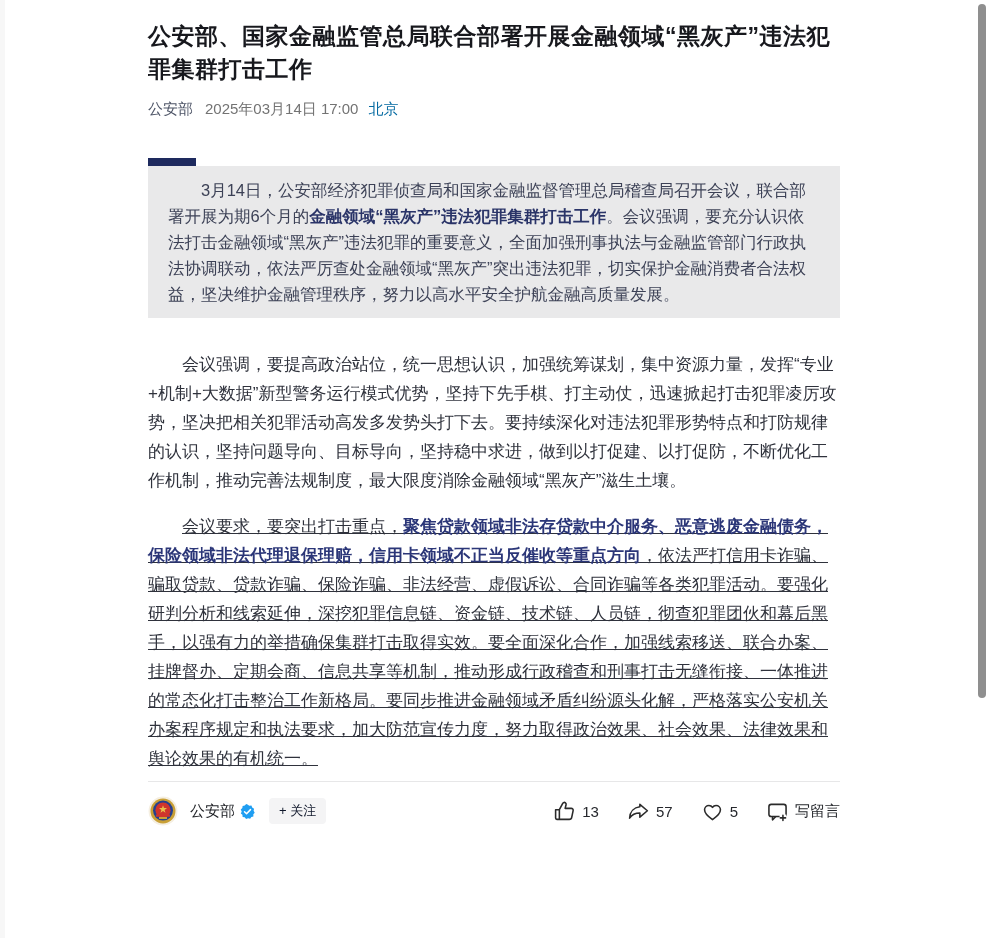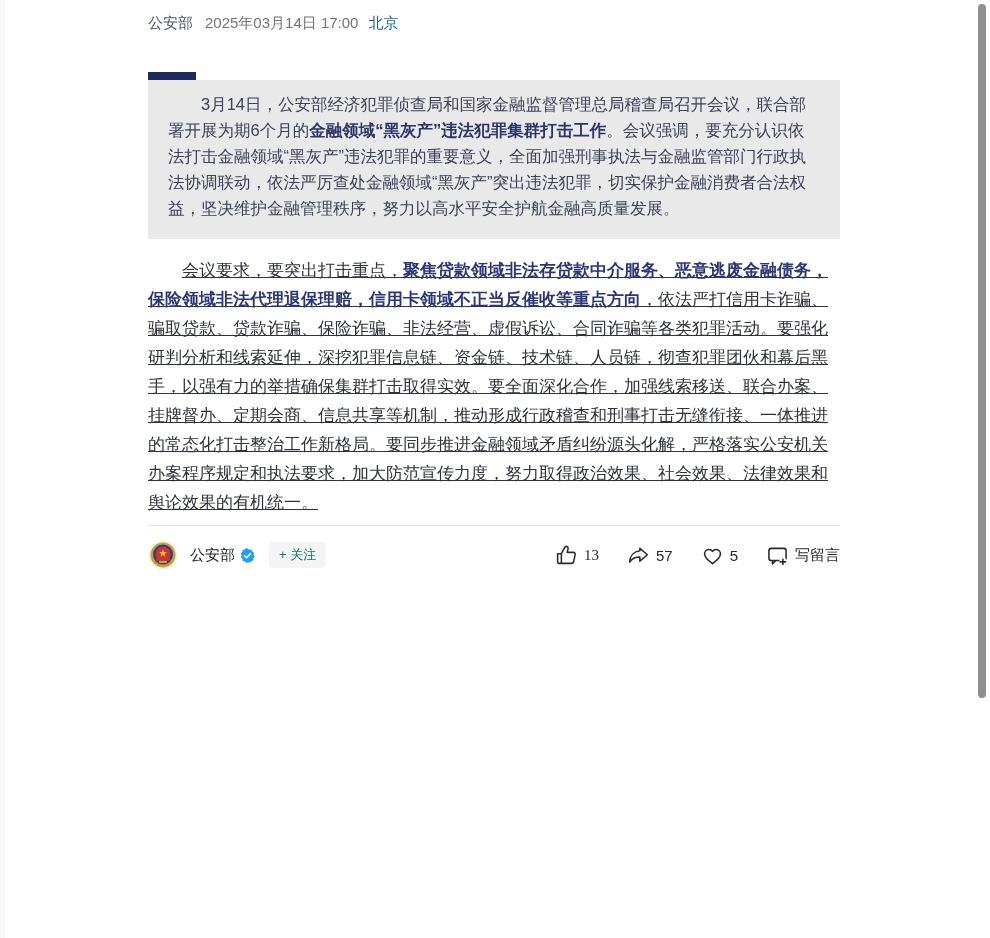--- a/index.html
+++ b/index.html
@@ -33,21 +33,21 @@
   .meta .source { color: #4f5668; margin-right: 12px; cursor: pointer; }
   .meta .date { color: #737373; margin-right: 10px; }
   .meta .loc  { color: #0369a1; }
   .quote-wrap { margin-top: 47px; position: relative; }
   .quote-bar {
     position: absolute; top: -8px; left: 0; width: 48px; height: 8px;
     background: #1e2a5e;
   }
   .quote-box {
     background: #e9e9ea;
-    padding: 11px 20px 18px 20px;
+    padding: 11px 20px 11px 20px;
     font-size: 16.5px; line-height: 26px; color: #3c4156;
     text-indent: 2em;
   }
   .quote-box .em { font-weight: 700; color: #2a3468; }
   .para {
     font-size: 17px; line-height: 29px; color: #2f323c;
     text-indent: 2em;
   }
   .para-1 { margin-top: 32px; }
   .para-2 { margin-top: 17px; text-decoration: underline; }
@@ -67,55 +67,57 @@
     flex: 0 0 30px; cursor: pointer;
   }
   .author-name {
     margin-left: 12px; font-size: 15px; color: #1e2025; cursor: pointer;
   }
   .verified { margin-left: 5px; width: 15px; height: 15px; }
   .follow-btn {
     margin-left: 14px;
     background: #f4f4f5; border: none; border-radius: 4px;
     height: 26px; padding: 0 10px;
-    font-size: 13px; color: #0f766e; cursor: pointer;
+    font-size: 13px; color: #0f172a; cursor: pointer;
     font-family: inherit;
   }
   .actions { margin-left: auto; display: flex; align-items: center; }
   .action {
     display: flex; align-items: center; margin-left: 28px;
     cursor: pointer; background: none; border: none; padding: 0;
     font-family: inherit;
   }
-  .action:first-child { margin-left: 0; font-family: Liberation Serif, serif; }
+  .action:first-child { margin-left: 0; }
   .action .count, .action .label {
     margin-left: 6px; font-size: 15px; color: #26282d;
   }
   .icon-svg { display: block; }
 </style>
 </head>
 <body>
 
 <div class="page-edge-left"></div>
 <div class="scrollbar-thumb"></div>
 
 <div class="content">
 
+  <h1 class="article-title">公安部、国家金融监管总局联合部署开展金融领域“黑灰产”违法犯罪集群打击工作</h1>
 
   <div class="meta">
     <span class="source">公安部</span>
     <span class="date">2025年03月14日 17:00</span>
     <span class="loc">北京</span>
   </div>
 
   <div class="quote-wrap">
     <div class="quote-bar"></div>
     <div class="quote-box"><span>3月14日，公安部经济犯罪侦查局和国家金融监督管理总局稽查局召开会议，联合部署开展为期6个月的</span><span class="em">金融领域“黑灰产”违法犯罪集群打击工作</span><span>。会议强调，要充分认识依法打击金融领域“黑灰产”违法犯罪的重要意义，全面加强刑事执法与金融监管部门行政执法协调联动，依法严厉查处金融领域“黑灰产”突出违法犯罪，切实保护金融消费者合法权益，坚决维护金融管理秩序，努力以高水平安全护航金融高质量发展。</span></div>
   </div>
 
+  <p class="para para-1"><span>会议强调，要提高政治站位，统一思想认识，加强统筹谋划，集中资源力量，发挥“专业+机制+大数据”新型警务运行模式优势，坚持下先手棋、打主动仗，迅速掀起打击犯罪凌厉攻势，坚决把相关犯罪活动高发多发势头打下去。要持续深化对违法犯罪形势特点和打防规律的认识，坚持问题导向、目标导向，坚持稳中求进，做到以打促建、以打促防，不断优化工作机制，推动完善法规制度，最大限度消除金融领域“黑灰产”滋生土壤。</span></p>
 
   <p class="para para-2"><span>会议要求，要突出打击重点，</span><span class="em">聚焦贷款领域非法存贷款中介服务、恶意逃废金融债务，保险领域非法代理退保理赔，信用卡领域不正当反催收等重点方向</span><span>，依法严打信用卡诈骗、骗取贷款、贷款诈骗、保险诈骗、非法经营、虚假诉讼、合同诈骗等各类犯罪活动。要强化研判分析和线索延伸，深挖犯罪信息链、资金链、技术链、人员链，彻查犯罪团伙和幕后黑手，以强有力的举措确保集群打击取得实效。要全面深化合作，加强线索移送、联合办案、挂牌督办、定期会商、信息共享等机制，推动形成行政稽查和刑事打击无缝衔接、一体推进的常态化打击整治工作新格局。要同步推进金融领域矛盾纠纷源头化解，严格落实公安机关办案程序规定和执法要求，加大防范宣传力度，努力取得政治效果、社会效果、法律效果和舆论效果的有机统一。</span></p>
 
   <div class="divider"></div>
 
   <div class="footer">
 
     <svg class="avatar icon-svg" viewBox="0 0 30 30">
       <circle cx="15" cy="15" r="14.5" fill="#f5efe2"></circle>
       <circle cx="15" cy="15" r="12.5" fill="#c9a036"></circle>

